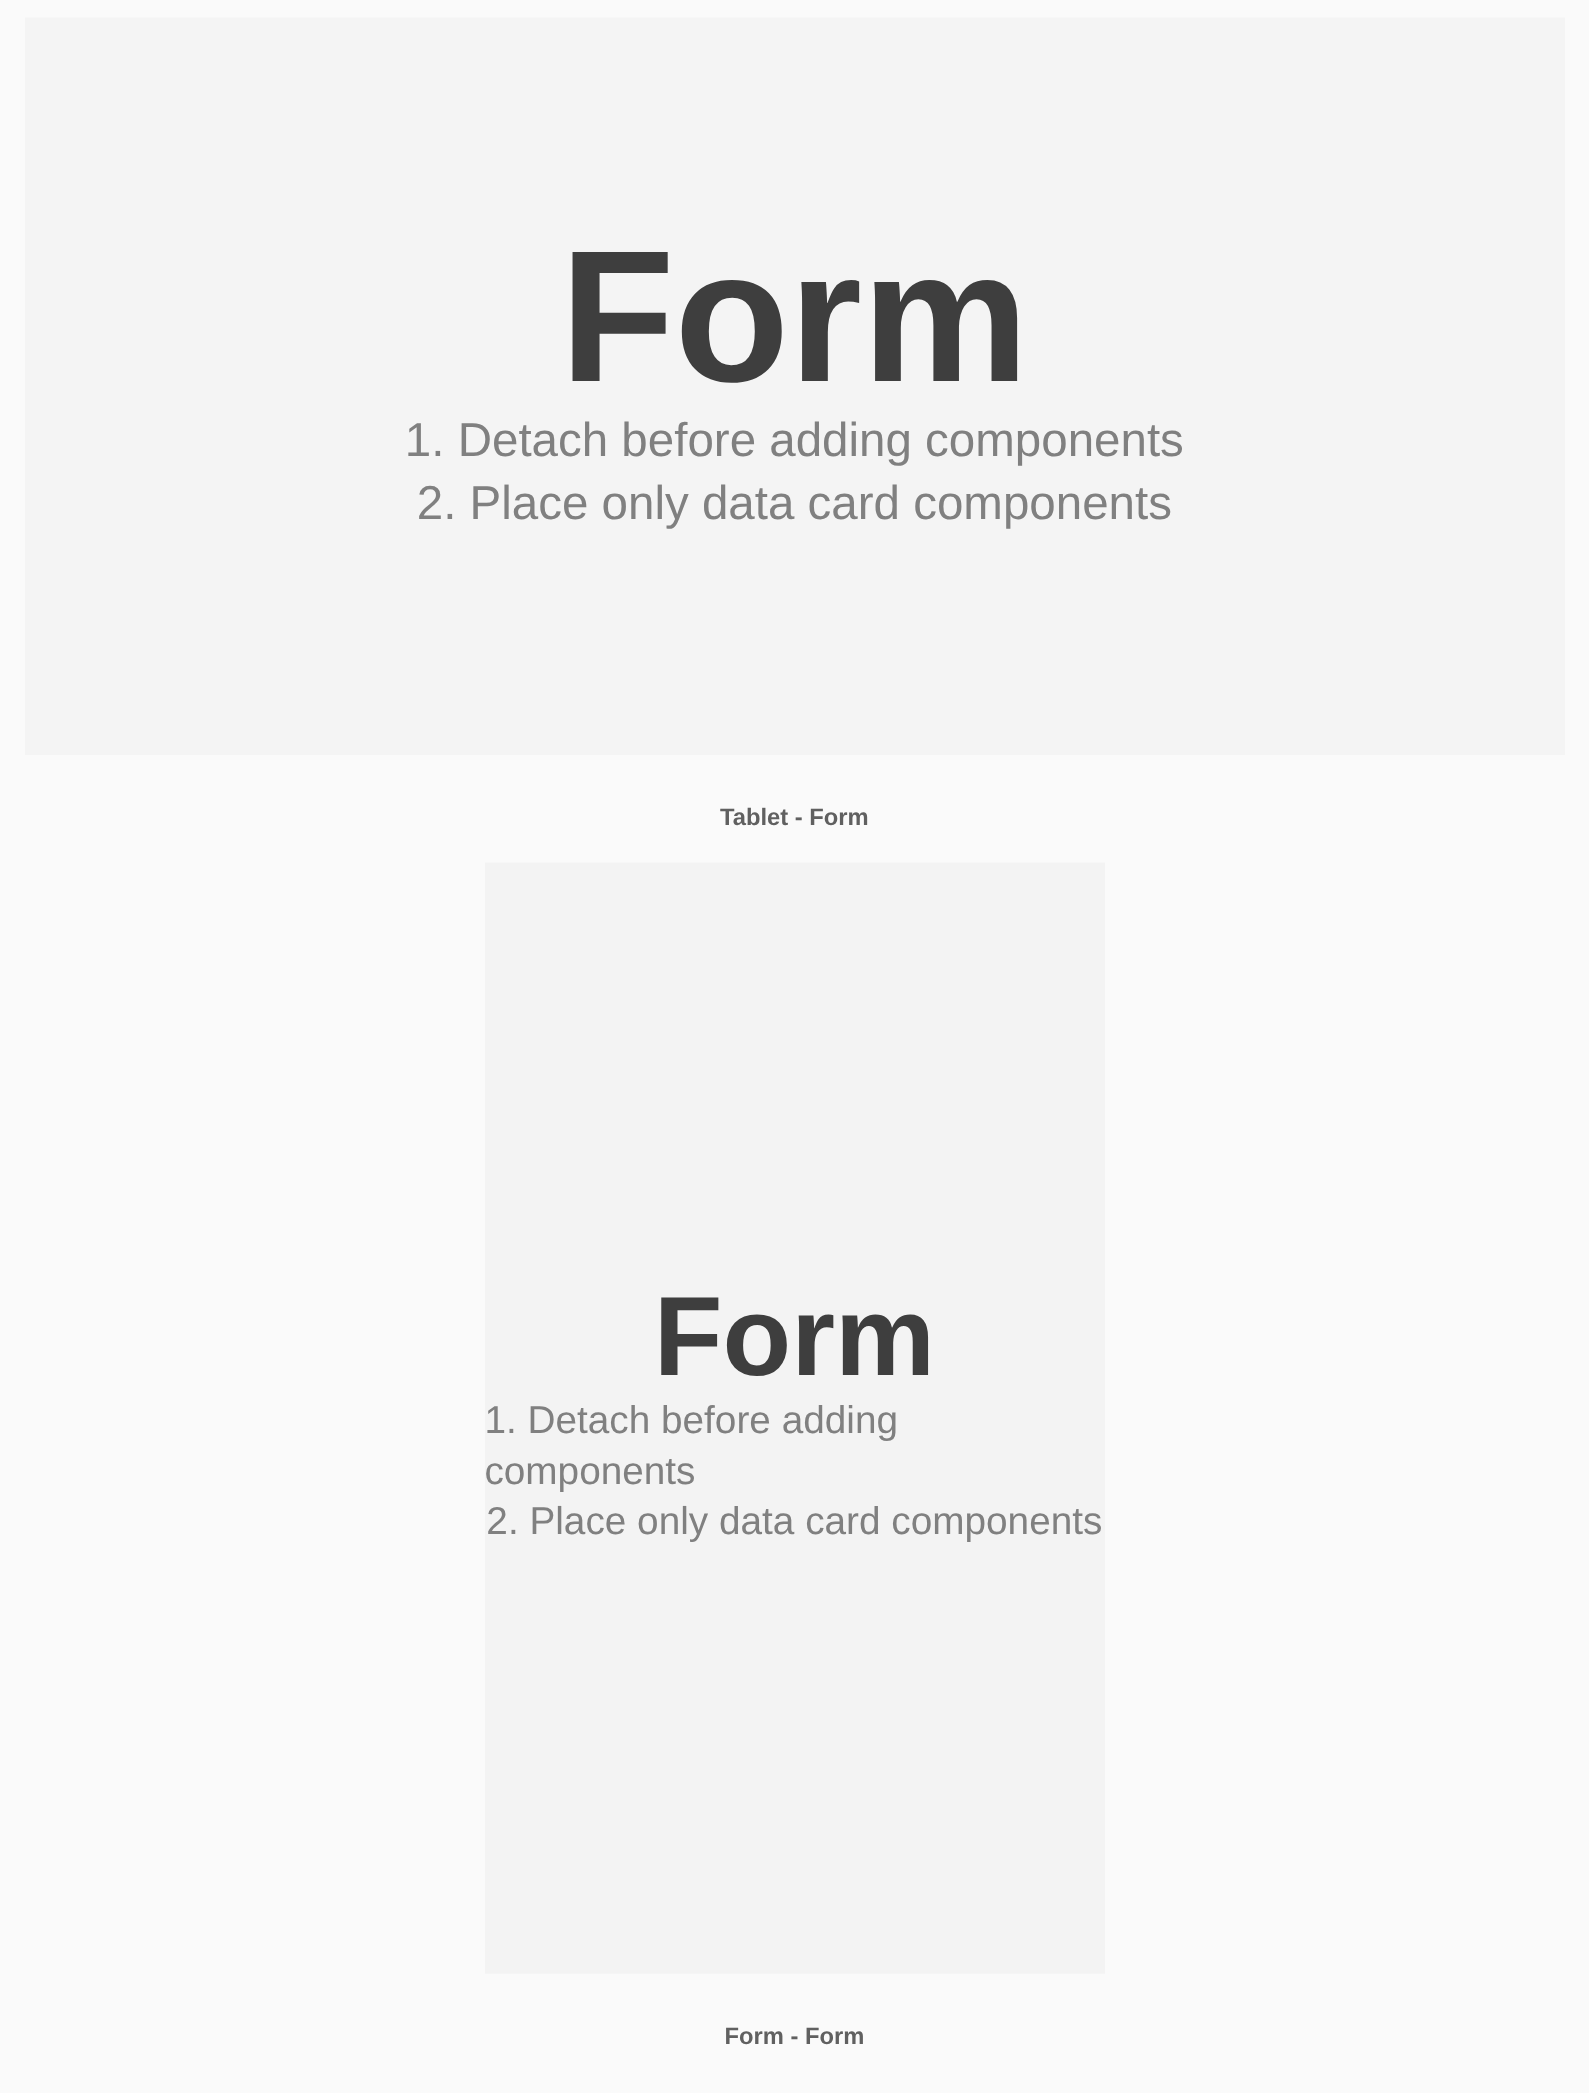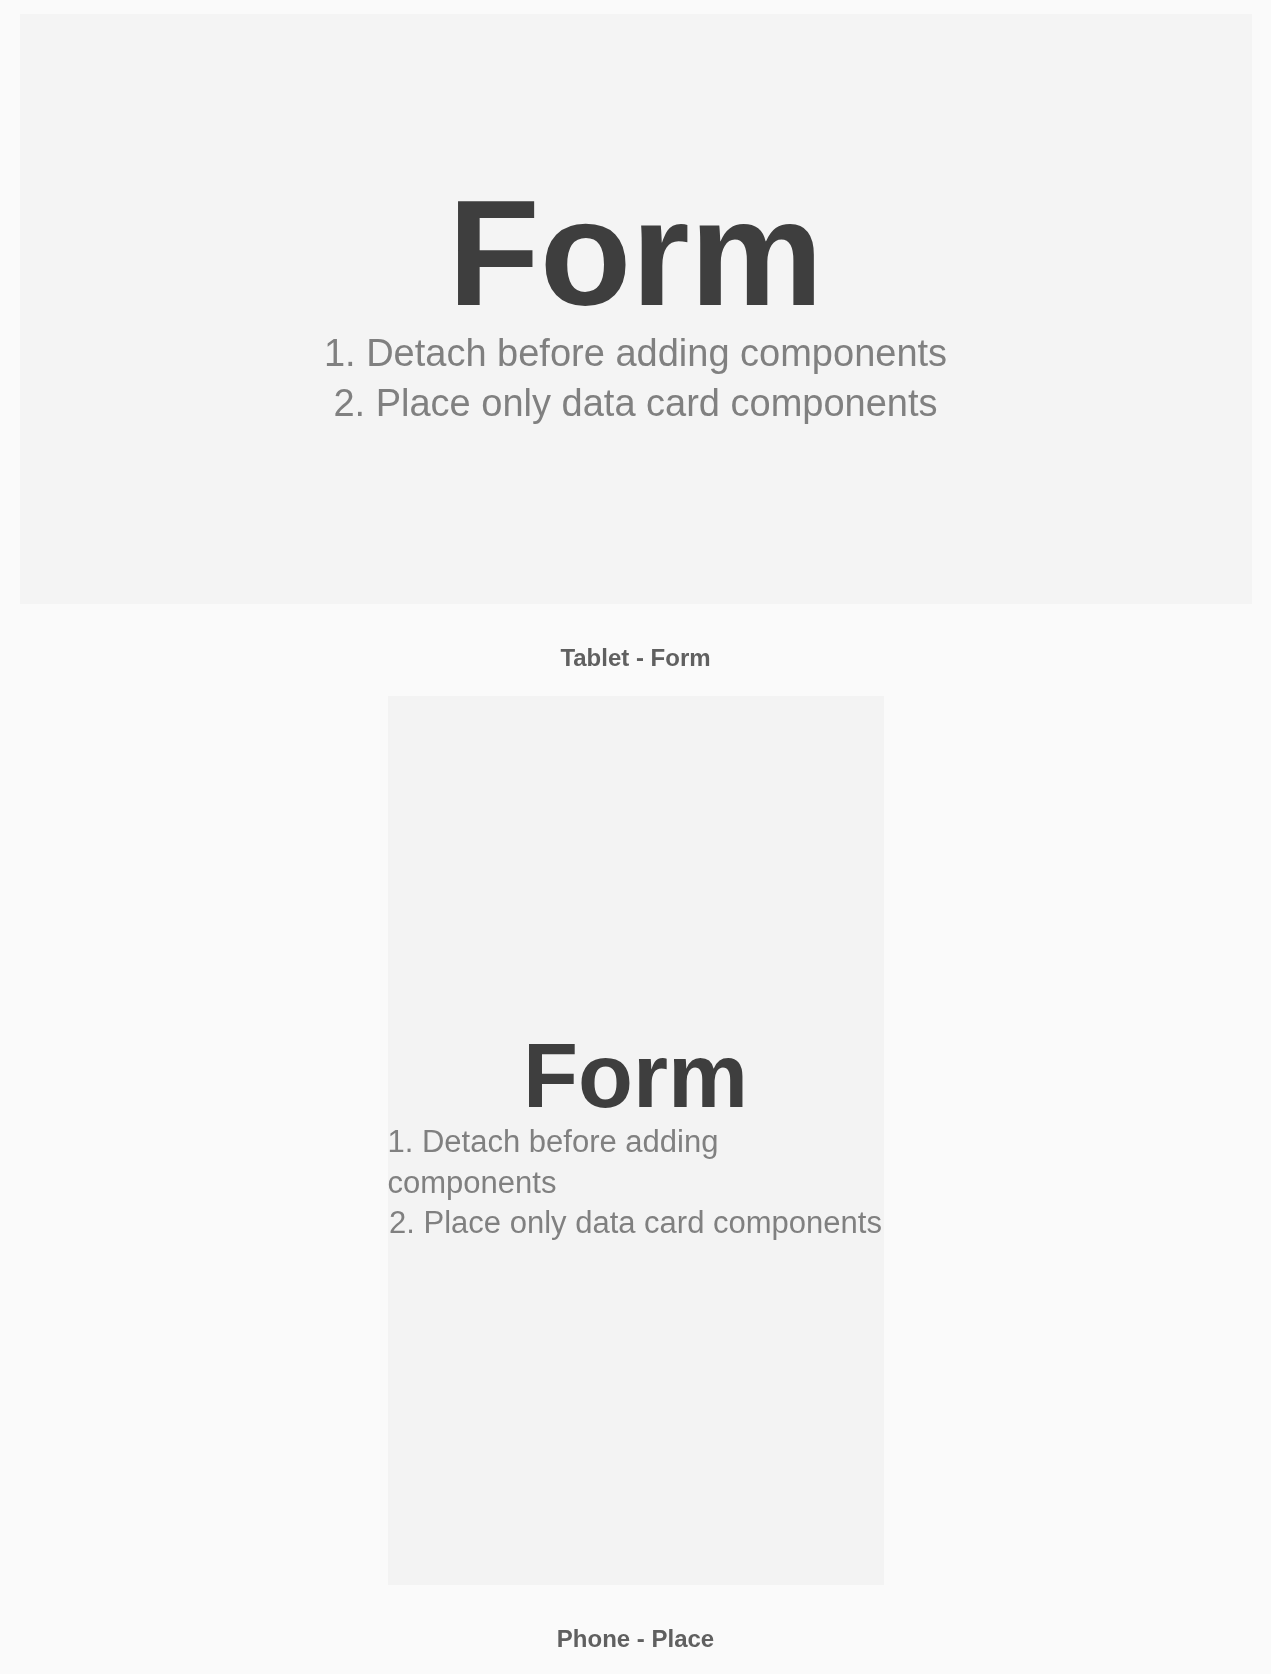--- a/index.html
+++ b/index.html
@@ -30,21 +30,21 @@
       width: 496px;
       height: 889px;
       background-color: #f3f3f3;
       display: flex;
       flex-direction: column;
       align-items: center;
       justify-content: center;
       margin-top: 24px;
     }
     .caption {
-      font-size: 24px;
+      font-size: 19px;
       font-weight: 600;
       color: #606060;
       margin-top: 40px;
       text-align: center;
     }
     .tablet-title {
       font-size: 150px;
       font-weight: 700;
       color: #3e3e3e;
       line-height: 0.85;
@@ -80,13 +80,13 @@
 </div>
 
 <div class="caption">Tablet - Form</div>
 
 <div class="phone-panel">
   <div class="phone-title">Form</div>
   <div class="phone-instruction">1. Detach before adding components</div>
   <div class="phone-instruction">2. Place only data card components</div>
 </div>
 
-<div class="caption">Phone - Place</div>
+<div class="caption">Form - Form</div>
 
 </body></html>

